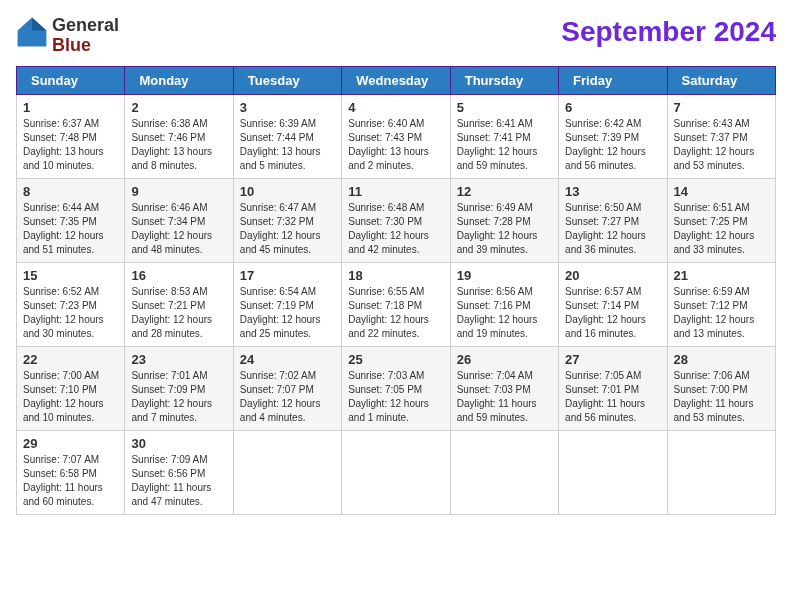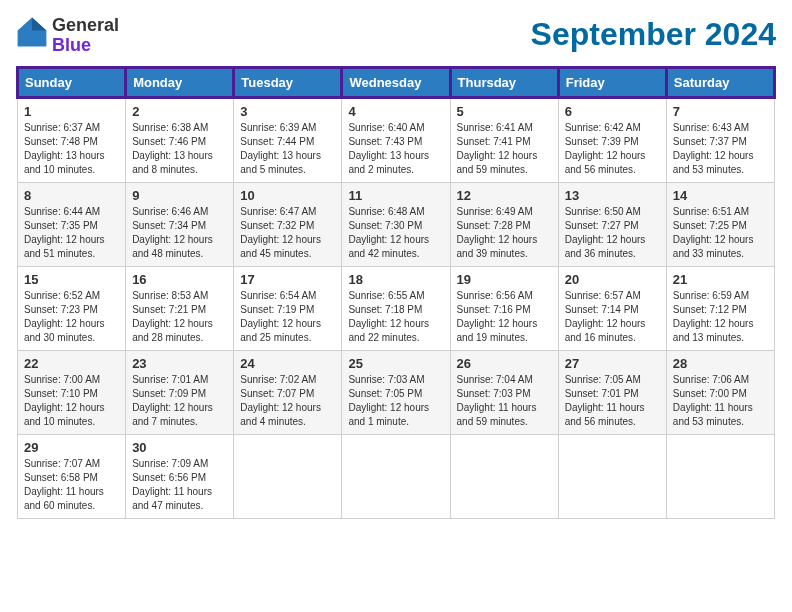--- a/index.html
+++ b/index.html
@@ -25,52 +25,52 @@
       line-height: 1.1;
     }
     .logo-general {
       font-size: 18px;
       font-weight: bold;
       color: #333;
     }
     .logo-blue {
       font-size: 18px;
       font-weight: bold;
-      color: #6d28d9;
+      color: #7f1d1d;
     }
     .logo-icon {
       width: 32px;
       height: 32px;
       margin-right: 4px;
     }
     .title-section {
       text-align: right;
     }
     .month-title {
-      font-size: 32px;
-      font-weight: bold;
-      color: #0369a1;
+      font-size: 28px;
+      font-weight: bold;
+      color: #6d28d9;
     }
     .location {
       font-size: 14px;
       color: #555;
     }
     .calendar {
       width: 100%;
       border-collapse: collapse;
       font-size: 11px;
     }
     .calendar th {
       background-color: #2c7cc1;
       color: #fff;
       text-align: left;
-      padding: 6px 6px;
+      padding: 6px 14px;
       font-size: 13px;
       font-weight: bold;
-      border: 3px solid #4c1d95;
+      border: 1px solid #4c1d95;
     }
     .calendar td {
       vertical-align: top;
       padding: 5px 6px;
       border: 1px solid #d0d0d0;
       width: calc(100% / 7);
       min-height: 80px;
       background: #fff;
     }
     .calendar tr:nth-child(even) td {

